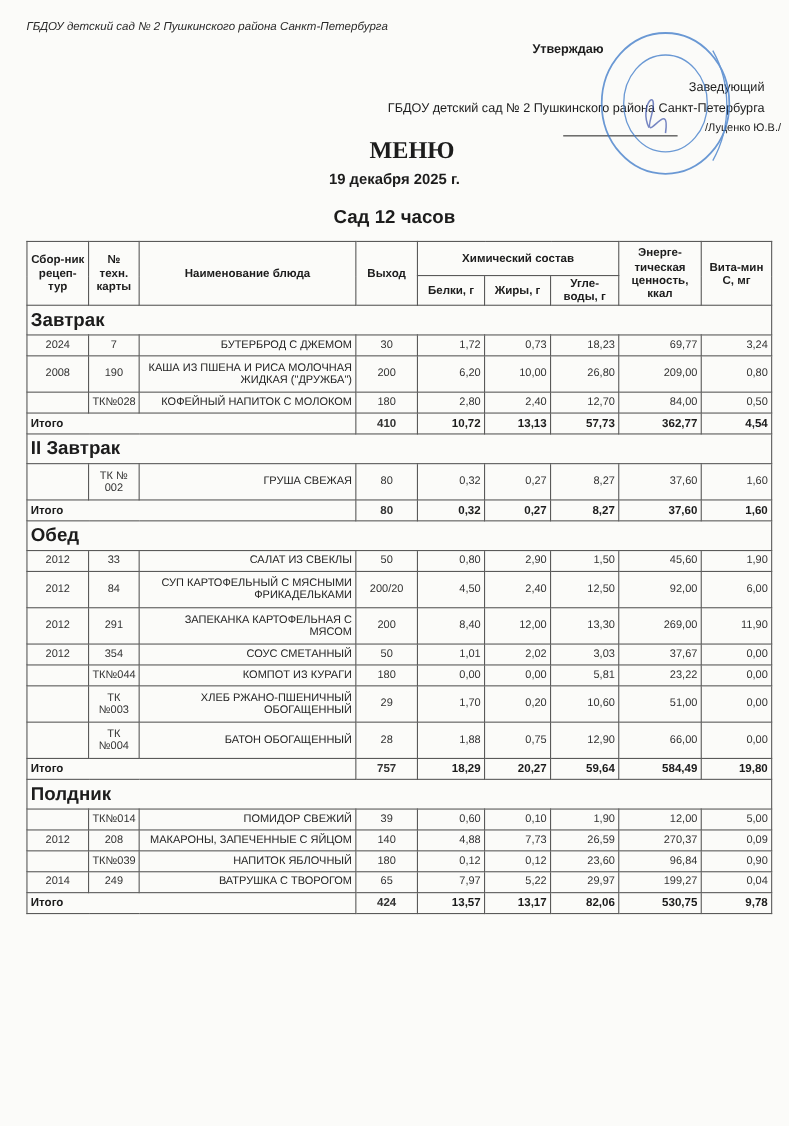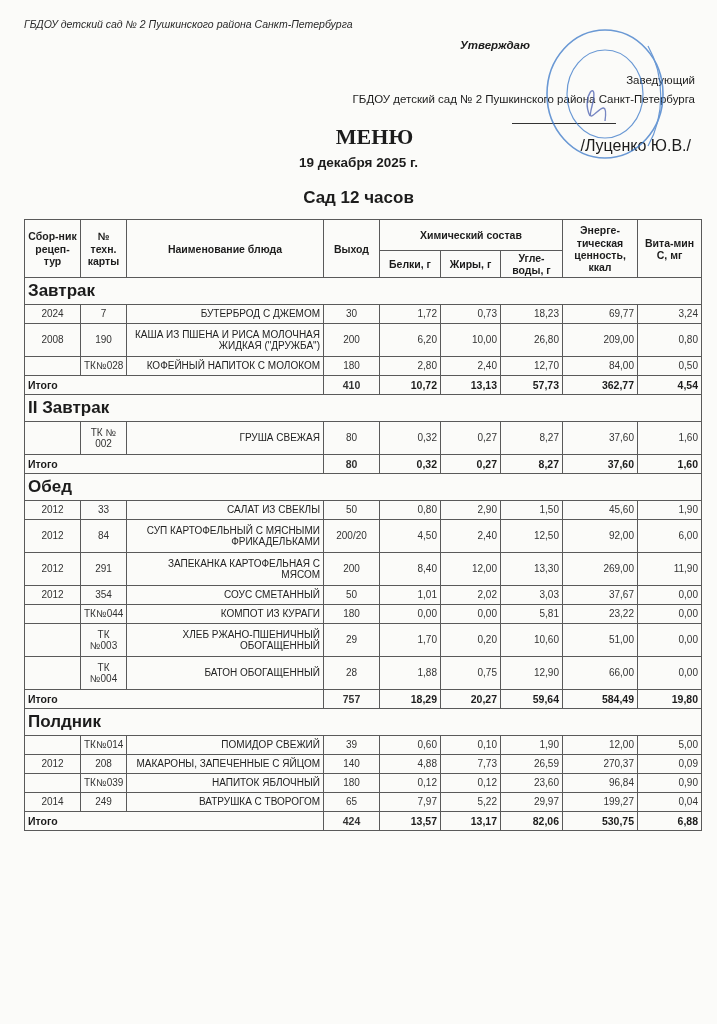--- a/index.html
+++ b/index.html
@@ -6,28 +6,28 @@
   body {
     width: 717px; height: 1024px; background: #fbfbf9; position: relative;
     overflow: hidden; color: #1c1c1c;
     font-family: "Liberation Sans", "DejaVu Sans", sans-serif;
   }
   .org-top {
     position: absolute; left: 24px; top: 18px; font-size: 10.5px;
     font-style: italic; color: #2a2a2a;
   }
   .approve {
-    position: absolute; left: 460px; top: 39px; font-size: 11.5px; font-weight: bold; font-style: italic;
+    position: absolute; left: 484px; top: 39px; font-size: 11.5px; font-weight: bold;
   }
   .director {
     position: absolute; right: 22px; top: 74px; font-size: 11.5px; text-align: right;
   }
   .org-line { position: absolute; right: 22px; top: 93px; font-size: 11.5px; white-space: nowrap; }
   .signline { position: absolute; left: 512px; top: 111px; width: 104px; border-bottom: 1px solid #333; height: 12px; }
-  .signname { position: absolute; right: 26px; top: 111px; font-size: 16px; margin-top: 26px; }
+  .signname { position: absolute; right: 7px; top: 111px; font-size: 10px; }
   .stamp {
     position: absolute; left: 530px; top: 16px; width: 140px; height: 150px;
     pointer-events: none; opacity: 0.75;
   }
   .title {
     position: absolute; left: 0; width: 717px; top: 124px; text-align: center;
     font-family: "Liberation Serif", "DejaVu Serif", serif; font-weight: bold; font-size: 22px; padding-left: 16px;
   }
   .date {
     position: absolute; left: 0; width: 717px; top: 155px; text-align: center;
@@ -311,16 +311,16 @@
         <td class="r">199,27</td>
         <td class="r">0,04</td>
       </tr>
       <tr class="total">
         <td colspan="3">Итого</td>
         <td class="c">424</td>
         <td class="r">13,57</td>
         <td class="r">13,17</td>
         <td class="r">82,06</td>
         <td class="r">530,75</td>
-        <td class="r">6,88</td>
+        <td class="r">9,78</td>
       </tr>
     </tbody>
 </table>
 
 </body></html>

